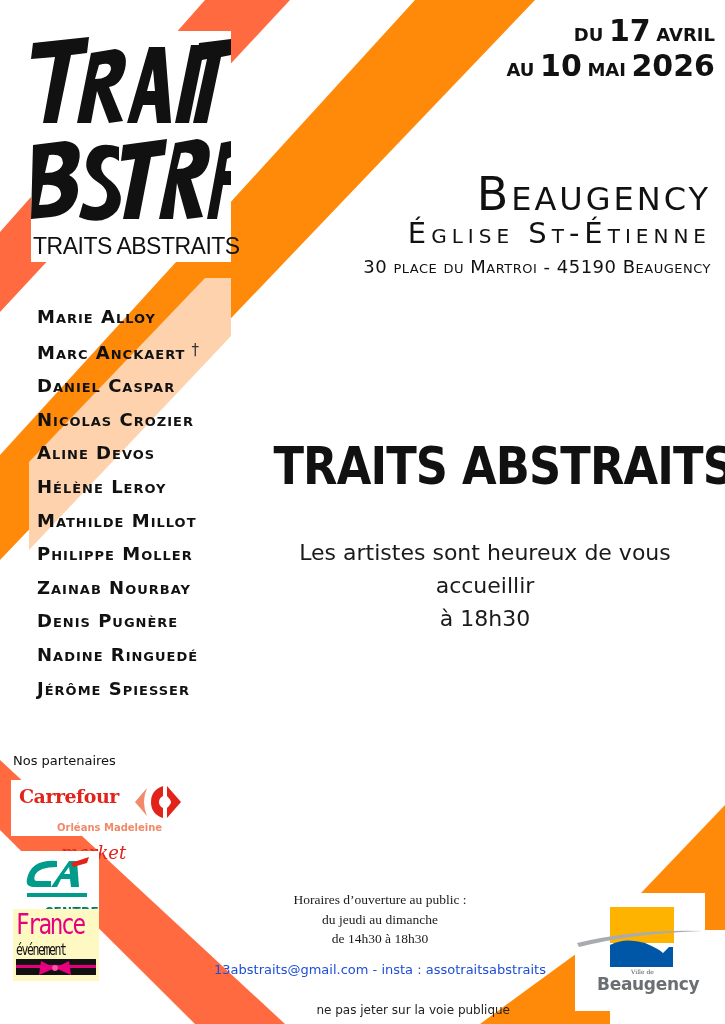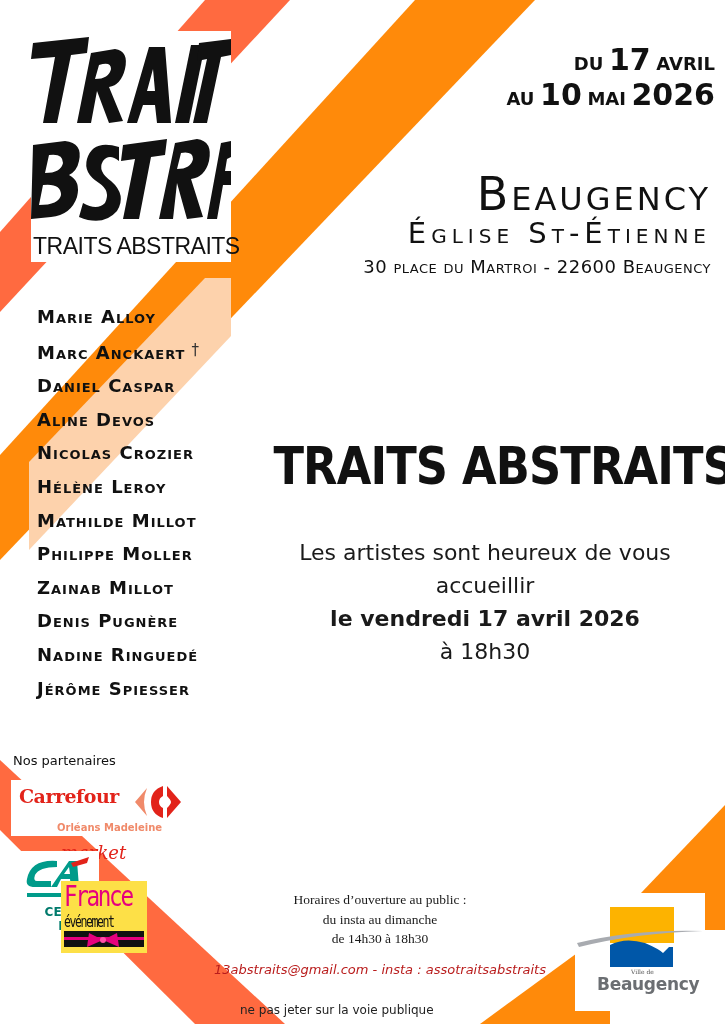--- a/index.html
+++ b/index.html
@@ -6,21 +6,21 @@
   body { width:725px; height:1024px; position:relative; overflow:hidden; background:#ffffff; font-family:"DejaVu Sans", sans-serif; color:#111; }
   .bg { position:absolute; left:0; top:0; width:725px; height:1024px; z-index:0; }
   .abs { position:absolute; z-index:2; }
 
   
   .logo-box { left:31px; top:31px; width:200px; height:231px; background:#fff; }
   .logo-brush { position:absolute; left:0; top:4px; width:200px; height:200px; }
   .logo-caption { position:absolute; left:2px; bottom:2px; width:196px; font-family:"Liberation Sans", sans-serif; font-size:23px; letter-spacing:-0.5px; color:#111; text-align:center; white-space:nowrap; }
 
   
-  .dates { right:10px; top:14px; text-align:right; font-family:"DejaVu Sans", sans-serif; font-weight:bold; color:#111; line-height:1.15;margin-top:29px; }
+  .dates { right:10px; top:14px; text-align:right; font-family:"DejaVu Sans", sans-serif; font-weight:bold; color:#111; line-height:1.15; }
   .dates .small { font-variant:small-caps; font-size:26px; }
   .dates .big { font-size:30px; }
 
   
   .venue { right:14px; top:170px; text-align:right; font-family:"DejaVu Sans", sans-serif; color:#111; }
   .venue .city { font-variant:small-caps; font-size:46px; letter-spacing:3px; line-height:1.05; }
   .venue .church { font-variant:small-caps; font-size:29px; letter-spacing:5px; line-height:1.1; }
   .venue .addr { font-variant:small-caps; font-size:18px; letter-spacing:0.5px; margin-top:6px; }
 
   
@@ -39,31 +39,31 @@
   .carrefour { left:11px; top:780px; width:178px; height:56px; background:#fff; }
   .cf-name { position:absolute; left:8px; top:5px; font-family:"DejaVu Serif", serif; font-weight:bold; font-size:19px; color:#e2231a; letter-spacing:-0.5px; }
   .cf-market { position:absolute; left:50px; top:22px; font-family:"DejaVu Serif", serif; font-style:italic; font-size:18px; color:#e2231a;margin-top:40px; }
   .cf-loc { position:absolute; left:46px; top:42px; font-family:"DejaVu Sans", sans-serif; font-weight:bold; font-size:10px; color:#f08a6a; }
   .cf-icon { position:absolute; left:122px; top:2px; width:56px; height:40px; }
 
   .ca { left:13px; top:851px; width:86px; height:72px; background:#fff; }
   .ca-icon { position:absolute; left:8px; top:2px; width:72px; height:48px; }
   .ca-text { position:absolute; left:0; width:86px; top:54px; text-align:right; font-family:"DejaVu Sans", sans-serif; font-weight:bold; font-size:12px; color:#007a6c; letter-spacing:0.3px; }
 
-  .fe { left:13px; top:881px; width:86px; height:72px; background:#fde047;margin-left:48px; }
+  .fe { left:13px; top:909px; width:86px; height:72px; background:#fef9c3; }
   .fe-top { position:absolute; left:3px; top:-2px; font-family:"DejaVu Sans Mono", monospace; font-size:29px; color:#e6007e; letter-spacing:-3px; transform:scaleX(0.78); transform-origin:left; }
   .fe-bot { position:absolute; left:3px; top:31px; font-family:"DejaVu Sans Mono", monospace; font-size:16px; color:#111; letter-spacing:-2px; transform:scaleX(0.72); transform-origin:left; }
   .fe-bar { position:absolute; left:3px; top:50px; width:80px; height:16px; background:#111; }
   .fe-stripe { position:absolute; left:3px; top:56px; width:80px; height:3px; background:#e6007e; }
   .fe-bow { position:absolute; left:22px; top:51px; width:40px; height:16px; }
 
   
   .hours { left:230px; top:890px; width:300px; text-align:center; font-family:Liberation Serif, serif; font-size:13.5px; line-height:19.5px; color:#1a1a1a; }
-  .contact { left:200px; top:962px; width:360px; text-align:center; font-family:"DejaVu Sans", sans-serif; font-size:13px; color:#b91c1c;font-style:italic; }
-  .notice { left:240px; top:1003px; width:270px; text-align:left; font-family:"DejaVu Sans", sans-serif; font-size:12px; color:#222; }
+  .contact { left:200px; top:962px; width:360px; text-align:center; font-family:"DejaVu Sans", sans-serif; font-size:13px; color:#1d4ed8; }
+  .notice { left:240px; top:1003px; width:270px; text-align:right; font-family:"DejaVu Sans", sans-serif; font-size:12px; color:#222; }
 
   
   .ville { left:575px; top:893px; width:130px; height:118px; background:#fff; }
   .ville-svg { position:absolute; left:0; top:0; width:130px; height:90px; }
   .ville-small { position:absolute; left:56px; top:75px; font-family:"DejaVu Serif", serif; font-size:6px; color:#555; }
   .ville-name { position:absolute; left:22px; top:81px; font-family:"DejaVu Sans", sans-serif; font-weight:bold; font-size:17px; color:#6b6e72; letter-spacing:-0.3px; }
 </style>
 </head>
 <body>
 
@@ -111,43 +111,42 @@
     <span class="small">au</span>
     <span class="big">10</span>
     <span class="small">mai</span>
     <span class="big">2026</span>
   </div>
 </div>
 
 <div class="abs venue">
   <div class="city">Beaugency</div>
   <div class="church">Église St-Étienne</div>
-  <div class="addr">30 place du Martroi - 22600 Beaugency</div>
+  <div class="addr">30 place du Martroi - 45190 Beaugency</div>
 </div>
 
 <div class="abs artists">
   <div class="artist">Marie Alloy</div>
   <div class="artist"><span>Marc Anckaert</span><span class="dagger">†</span></div>
   <div class="artist">Daniel Caspar</div>
+  <div class="artist">Nicolas Crozier</div>
   <div class="artist">Aline Devos</div>
-  <div class="artist">Nicolas Crozier</div>
   <div class="artist">Hélène Leroy</div>
   <div class="artist">Mathilde Millot</div>
   <div class="artist">Philippe Moller</div>
-  <div class="artist">Zainab Millot</div>
+  <div class="artist">Zainab Nourbay</div>
   <div class="artist">Denis Pugnère</div>
   <div class="artist">Nadine Ringuedé</div>
   <div class="artist">Jérôme Spiesser</div>
 </div>
 
 <div class="abs title">TRAITS ABSTRAITS</div>
 
 <div class="abs invite">
   <div>Les artistes sont heureux de vous accueillir</div>
-  <div class="bold">le vendredi 17 avril 2026</div>
   <div>à 18h30</div>
 </div>
 
 <div class="abs partners-label">Nos partenaires</div>
 
 <div class="abs carrefour">
   <div class="cf-name">Carrefour</div>
   <div class="cf-market">market</div>
   <div class="cf-loc">Orléans Madeleine</div>
   <svg class="cf-icon" viewBox="0 0 56 40" xmlns="http://www.w3.org/2000/svg">
@@ -174,21 +173,21 @@
   <div class="fe-stripe"></div>
   <svg class="fe-bow" viewBox="0 0 40 16" xmlns="http://www.w3.org/2000/svg">
     <path d="M20 8 L6 1 L4 15 Z" fill="#e6007e"></path>
     <path d="M20 8 L34 1 L36 15 Z" fill="#e6007e"></path>
     <circle cx="20" cy="8" r="3" fill="#ff4fa8"></circle>
   </svg>
 </div>
 
 <div class="abs hours">
   <div>Horaires d’ouverture au public :</div>
-  <div>du insta au dimanche</div>
+  <div>du jeudi au dimanche</div>
   <div>de 14h30 à 18h30</div>
 </div>
 
 <div class="abs contact">13abstraits@gmail.com - insta : assotraitsabstraits</div>
 <div class="abs notice">ne pas jeter sur la voie publique</div>
 
 <div class="abs ville">
   <svg class="ville-svg" viewBox="0 0 130 90" xmlns="http://www.w3.org/2000/svg">
     <rect x="35" y="14" width="64" height="36" fill="#fdb300"></rect>
     <path d="M35 52 Q50 44 70 50 Q84 56 88 60 L94 54 L98 54 L98 74 L35 74 Z" fill="#0057a8"></path>

